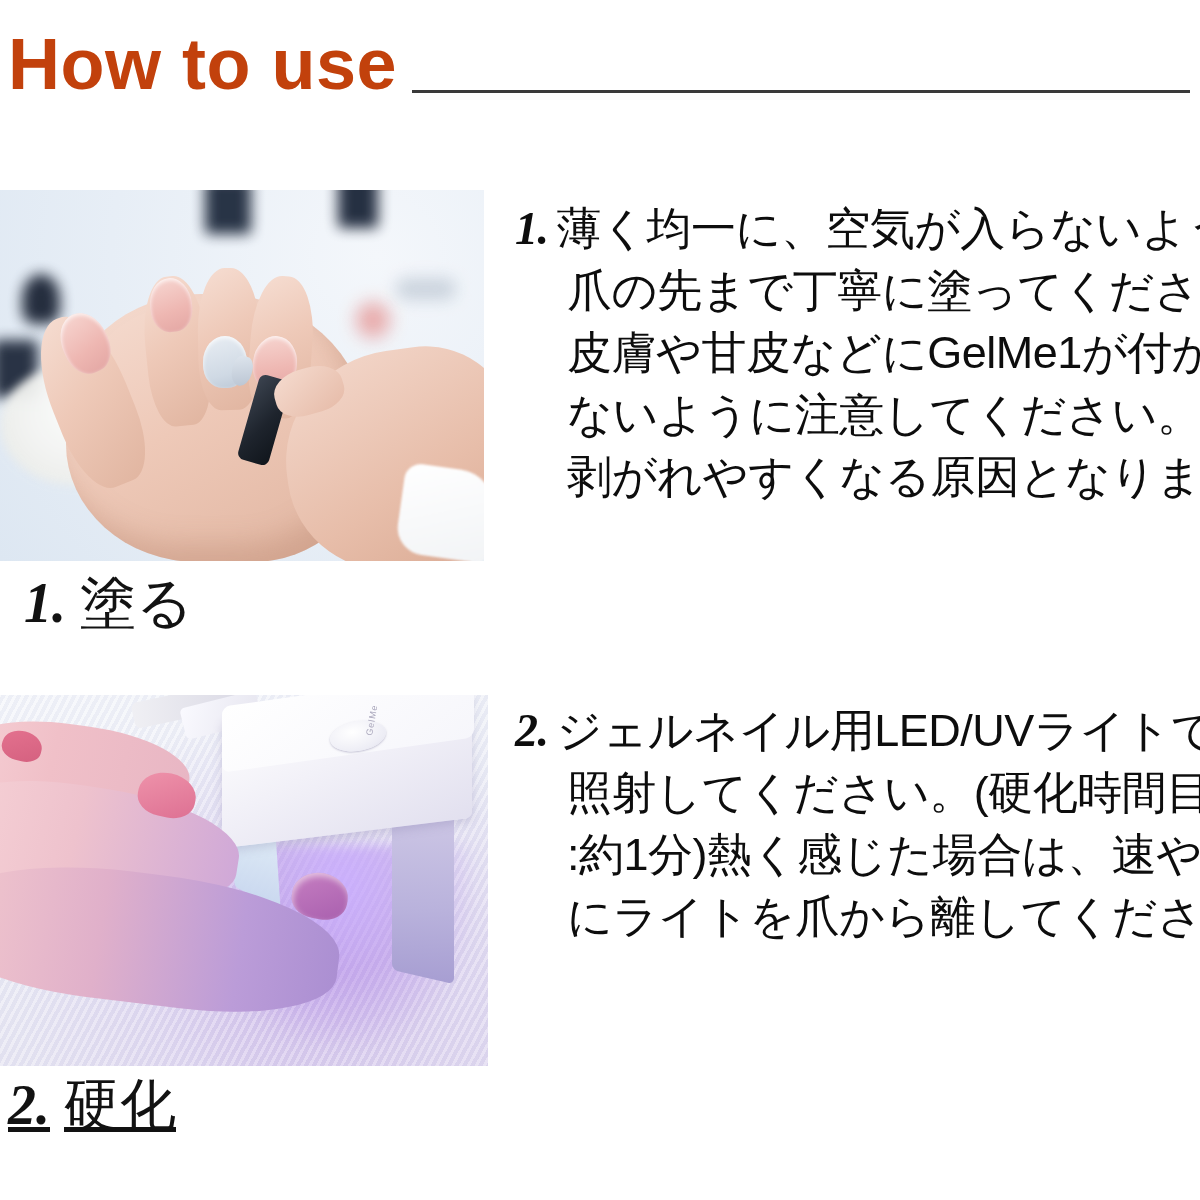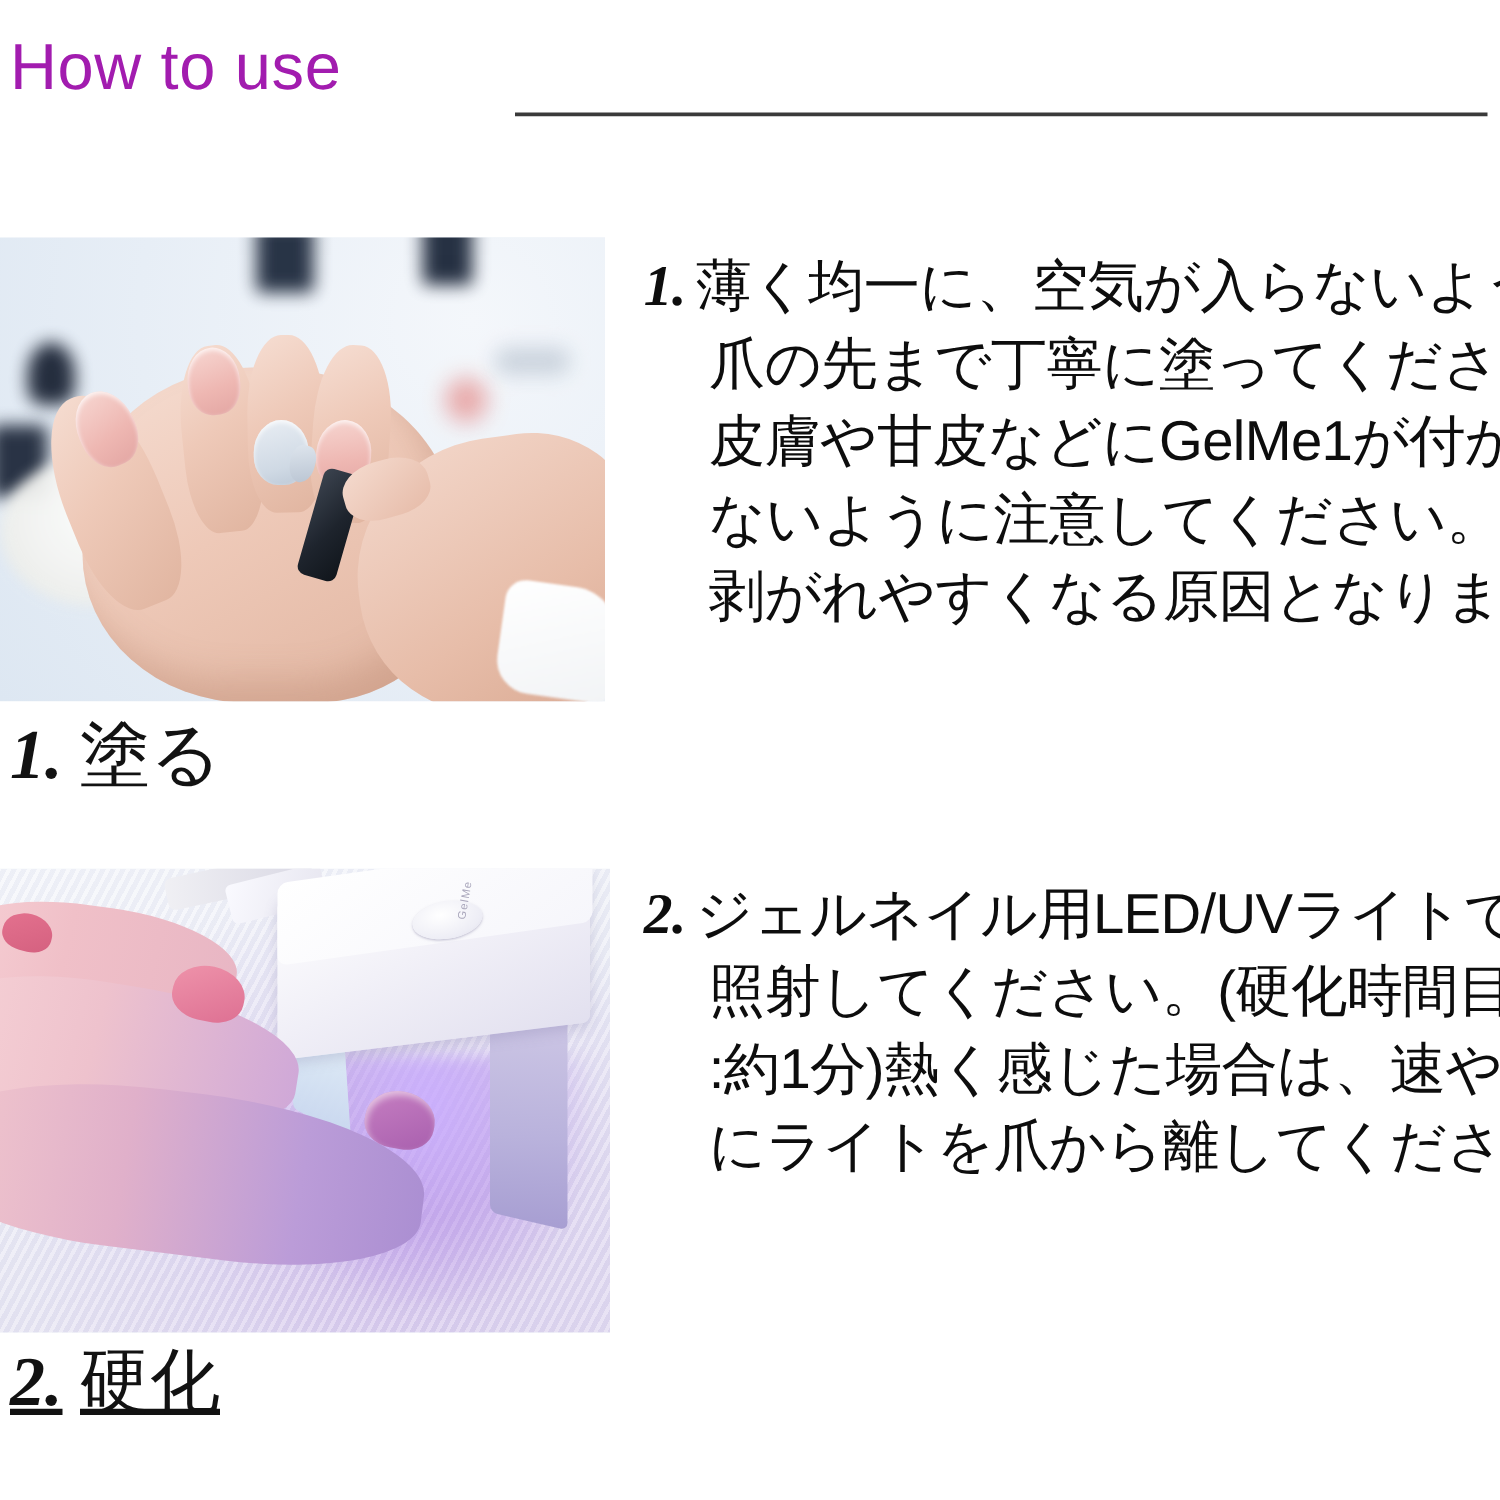--- a/index.html
+++ b/index.html
@@ -20,25 +20,25 @@
   .header {
     position: absolute;
     left: 0; top: 0;
     width: 1200px;
     height: 170px;
   }
   .page-title {
     position: absolute;
     left: 8px;
     top: 28px;
-    font-size: 52px;
-    font-weight: 400;
+    font-size: 72px;
+    font-weight: 700;
     letter-spacing: 0.5px;
     line-height: 1.0;
-    color: #a21caf;
+    color: #c2410c;
     white-space: nowrap;
   }
   .title-rule {
     position: absolute;
     left: 412px;
     top: 90px;
     width: 778px;
     height: 3px;
     background: #3a3a3a;
   }
@@ -290,21 +290,21 @@
 
   
   .caption {
     position: absolute;
     left: 8px;
     font-size: 56px;
     color: #121212;
     white-space: nowrap;
     line-height: 1.0;
   }
-  .cap-1 { top: 385px; }
+  .cap-1 { top: 385px; margin-left: 16px; }
   .cap-2 { top: 382px; text-decoration: underline; }
   .cap-num {
     font-family: "Liberation Serif", "DejaVu Serif", serif;
     font-style: italic;
     font-weight: 600;
     font-size: 56px;
     margin-right: 14px;
   }
   .cap-text {
     font-family: "Liberation Sans", "DejaVu Sans", sans-serif;

